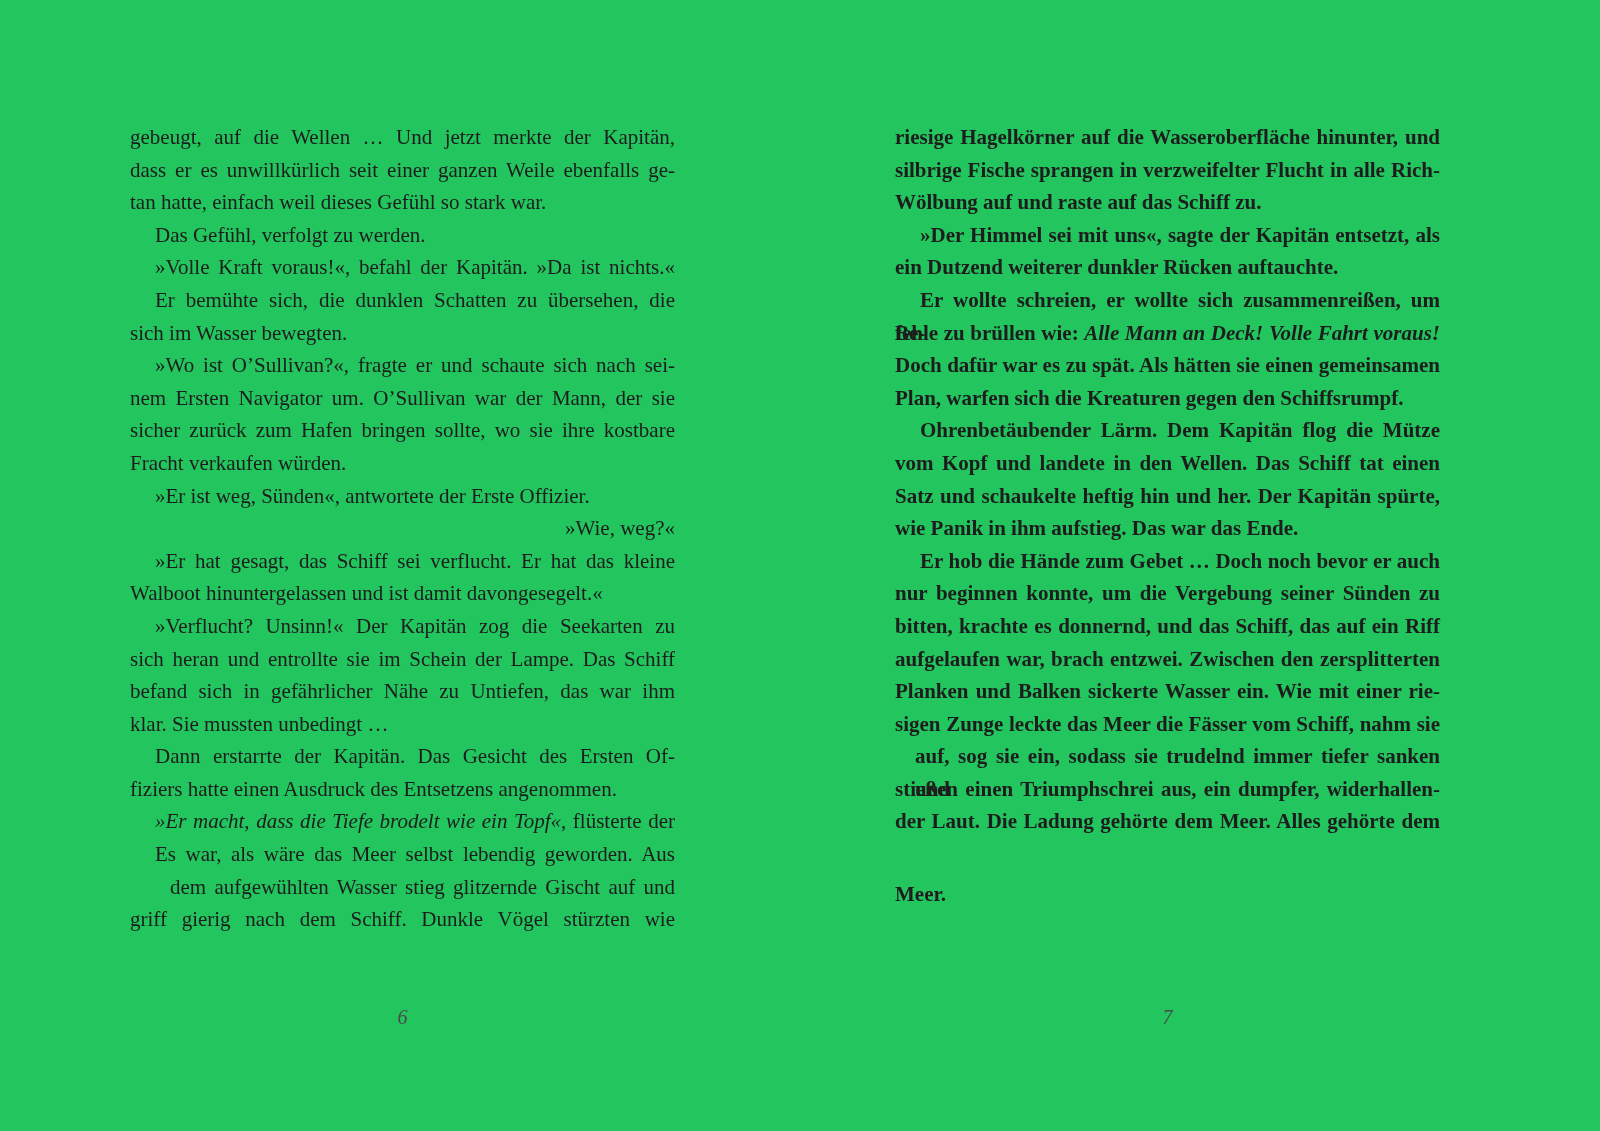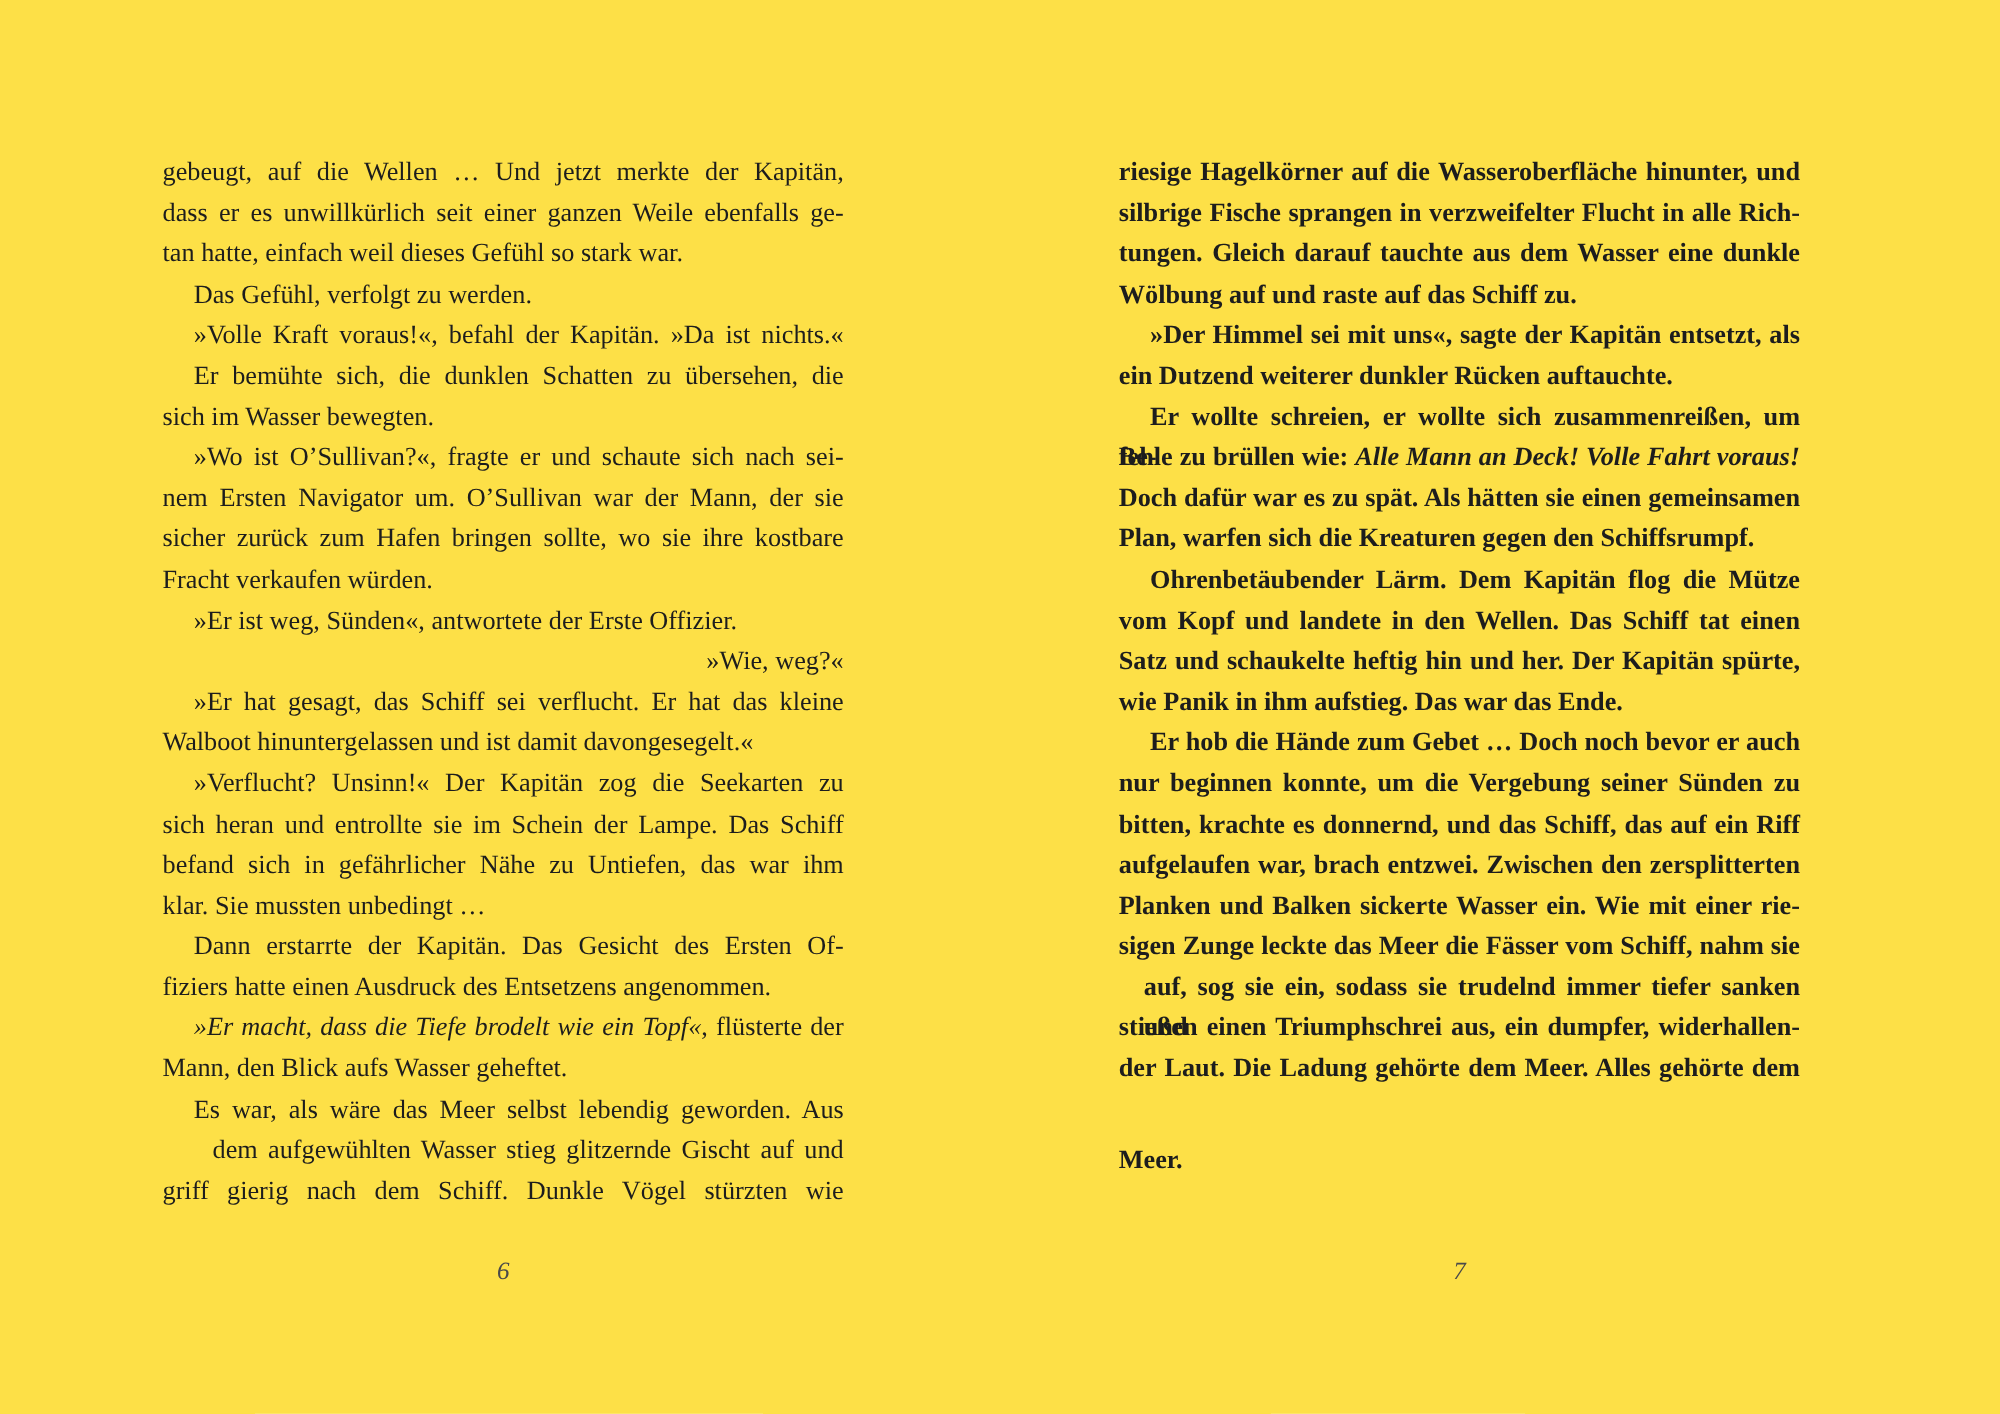--- a/index.html
+++ b/index.html
@@ -3,21 +3,21 @@
 <meta charset="utf-8">
 <style>
   html, body { margin: 0; padding: 0; }
   body {
     width: 1600px; height: 1131px;
     background: #ffffff;
     font-family: "Liberation Serif", "DejaVu Serif", serif;
     color: #1d1d1d;
     overflow: hidden;
   }
-  .spread { position: relative; width: 1600px; height: 1131px; background: #fde047; }
+  .spread { position: relative; width: 1600px; height: 1131px; background: #22c55e; }
   .textblock {
     position: absolute;
     top: 121px;
     width: 545px;
     font-size: 21px;
     line-height: 32.6px;
     -webkit-font-smoothing: antialiased;
   }
   .textblock.left  { left: 130px; }
   .textblock.right { left: 895px; font-weight: bold; }
@@ -58,30 +58,28 @@
       <div class="line indent" style="white-space: normal; text-align: right;"><span>»Wie, weg?«</span></div>
       <div class="line fill indent" style="white-space: normal;"><span>»Er hat gesagt, das Schiff sei verflucht. Er hat das kleine</span></div>
       <div class="line" style="white-space: normal;"><span>Walboot hinuntergelassen und ist damit davongesegelt.«</span></div>
       <div class="line fill indent" style="white-space: normal;"><span>»Verflucht? Unsinn!« Der Kapitän zog die Seekarten zu</span></div>
       <div class="line fill" style="white-space: normal;"><span>sich heran und entrollte sie im Schein der Lampe. Das Schiff</span></div>
       <div class="line fill" style="white-space: normal;"><span>befand sich in gefährlicher Nähe zu Untiefen, das war ihm</span></div>
       <div class="line" style="white-space: normal;"><span>klar. Sie mussten unbedingt …</span></div>
       <div class="line fill indent" style="white-space: normal;"><span>Dann erstarrte der Kapitän. Das Gesicht des Ersten Of-</span></div>
       <div class="line" style="white-space: normal;"><span>fiziers hatte einen Ausdruck des Entsetzens angenommen.</span></div>
       <div class="line fill indent" style="white-space: normal;"><span class="it">»Er macht, dass die Tiefe brodelt wie ein Topf«</span><span>, flüsterte der</span></div>
-      <div class="line" style="white-space: normal;"><span>Mann, den Blick aufs Wasser geheftet.</span></div>
       <div class="line fill indent" style="white-space: normal;"><span>Es war, als wäre das Meer selbst lebendig geworden. Aus</span></div>
       <div class="line fill" style="white-space: normal; margin-left: 40px;"><span>dem aufgewühlten Wasser stieg glitzernde Gischt auf und</span></div>
       <div class="line fill" style="white-space: normal;"><span>griff gierig nach dem Schiff. Dunkle Vögel stürzten wie</span></div>
     </div>
 
   <div class="textblock right">
       <div class="line fill" style="white-space: normal;"><span>riesige Hagelkörner auf die Wasseroberfläche hinunter, und</span></div>
       <div class="line fill" style="white-space: normal;"><span>silbrige Fische sprangen in verzweifelter Flucht in alle Rich-</span></div>
-      <div class="line fill" style="white-space: normal;"><span>tungen. Gleich darauf tauchte aus dem Wasser eine dunkle</span></div>
       <div class="line" style="white-space: normal;"><span>Wölbung auf und raste auf das Schiff zu.</span></div>
       <div class="line fill indent" style="white-space: normal;"><span>»Der Himmel sei mit uns«, sagte der Kapitän entsetzt, als</span></div>
       <div class="line" style="white-space: normal;"><span>ein Dutzend weiterer dunkler Rücken auftauchte.</span></div>
       <div class="line fill indent" style="white-space: normal;"><span>Er wollte schreien, er wollte sich zusammenreißen, um Be-</span></div>
       <div class="line fill" style="white-space: normal;"><span>fehle zu brüllen wie: </span><span class="it">Alle Mann an Deck! Volle Fahrt voraus!</span></div>
       <div class="line fill" style="white-space: normal;"><span>Doch dafür war es zu spät. Als hätten sie einen gemeinsamen</span></div>
       <div class="line" style="white-space: normal;"><span>Plan, warfen sich die Kreaturen gegen den Schiffsrumpf.</span></div>
       <div class="line fill indent" style="white-space: normal;"><span>Ohrenbetäubender Lärm. Dem Kapitän flog die Mütze</span></div>
       <div class="line fill" style="white-space: normal;"><span>vom Kopf und landete in den Wellen. Das Schiff tat einen</span></div>
       <div class="line fill" style="white-space: normal;"><span>Satz und schaukelte heftig hin und her. Der Kapitän spürte,</span></div>

